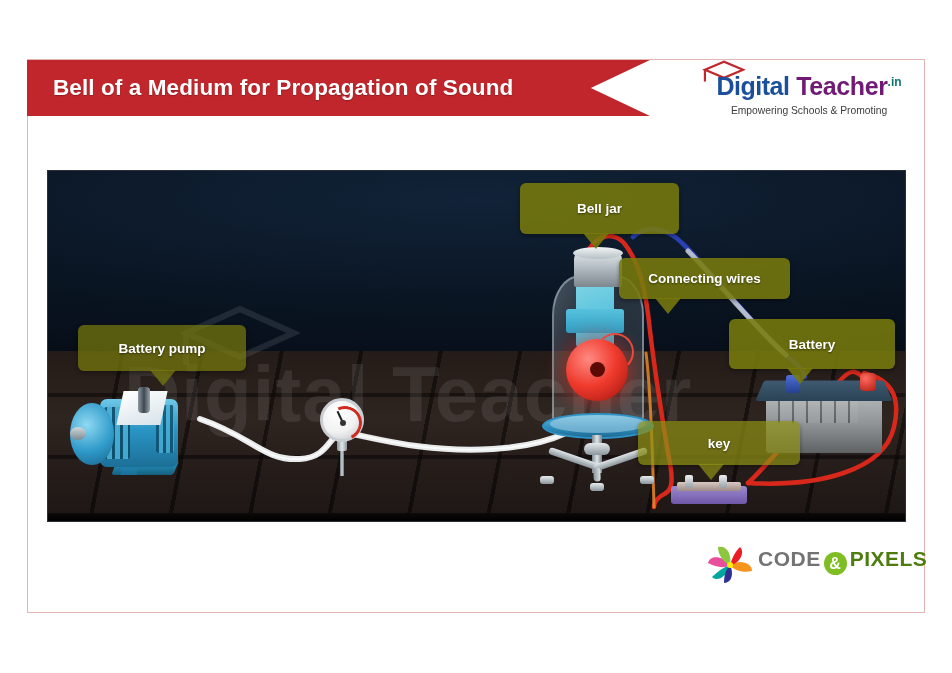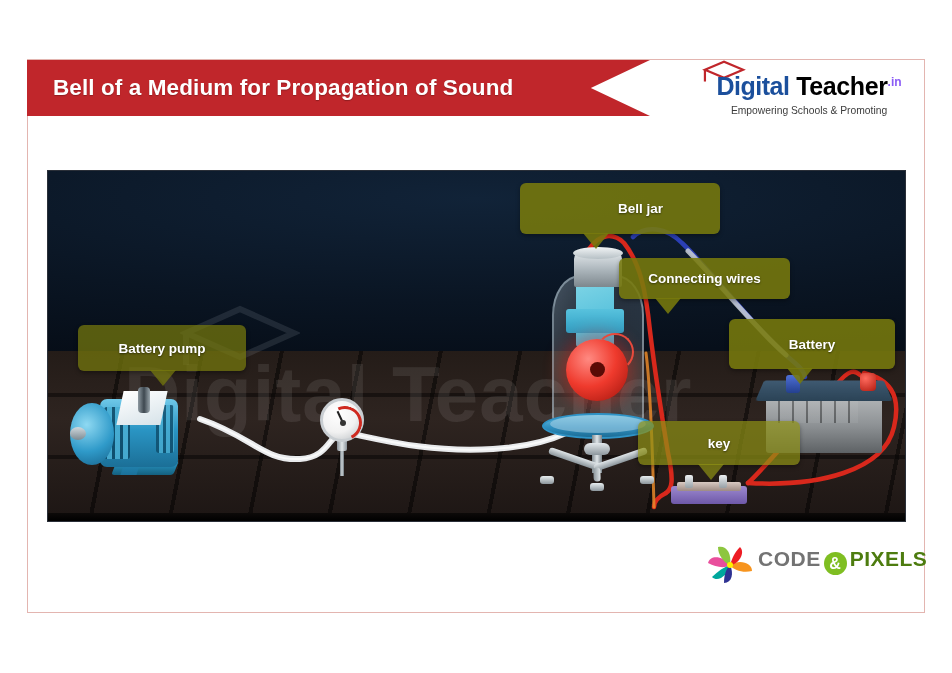--- a/index.html
+++ b/index.html
@@ -65,22 +65,22 @@
   .dt-wordmark {
     position: absolute;
     left: 0; top: 14px;
     width: 222px;
     white-space: nowrap;
     font-size: 25px;
     font-weight: bold;
     line-height: 1;
   }
   .dt-w1 { color: #1b4f9c; letter-spacing: -0.5px; }
-  .dt-w2 { color: #000000; letter-spacing: -0.4px; }
-  .dt-w3 { color: #8b5cf6; font-size: 12px; vertical-align: super; }
+  .dt-w2 { color: #701a75; letter-spacing: -0.4px; }
+  .dt-w3 { color: #0f766e; font-size: 12px; vertical-align: super; }
   .dt-tag {
     position: absolute;
     left: 0; top: 44px;
     width: 222px;
     font-size: 10.3px;
     color: #3c3c3c;
     line-height: 1.45;
     font-weight: 400;
   }
 
@@ -155,21 +155,21 @@
     box-shadow: 0 2px 4px rgba(0,0,0,.35);
   }
   .callout .ptr {
     position: absolute;
     bottom: -15px;
     width: 0; height: 0;
     border-left: 13px solid transparent;
     border-right: 13px solid transparent;
     border-top: 16px solid rgba(119,122,12,.88);
   }
-  .c-belljar   { left: 520px; top: 183px; width: 159px; height: 51px; padding-left: 41px; }
+  .c-belljar   { left: 520px; top: 183px; width: 159px; height: 51px; }
   .c-belljar .ptr { left: 63px; }
   .c-wires     { left: 619px; top: 258px; width: 171px; height: 41px; }
   .c-wires .ptr { left: 36px; }
   .c-battery   { left: 729px; top: 319px; width: 166px; height: 50px; }
   .c-battery .ptr { left: 58px; }
   .c-vacuum    { left: 78px; top: 325px; width: 168px; height: 46px; background: rgba(119,122,12,.72); }
   .c-vacuum .ptr { left: 72px; border-top-color: rgba(119,122,12,.72); }
   .c-key       { left: 638px; top: 421px; width: 162px; height: 44px; background: rgba(143,145,20,.70); }
   .c-key .ptr  { left: 60px; border-top-color: rgba(143,145,20,.70); }
 

